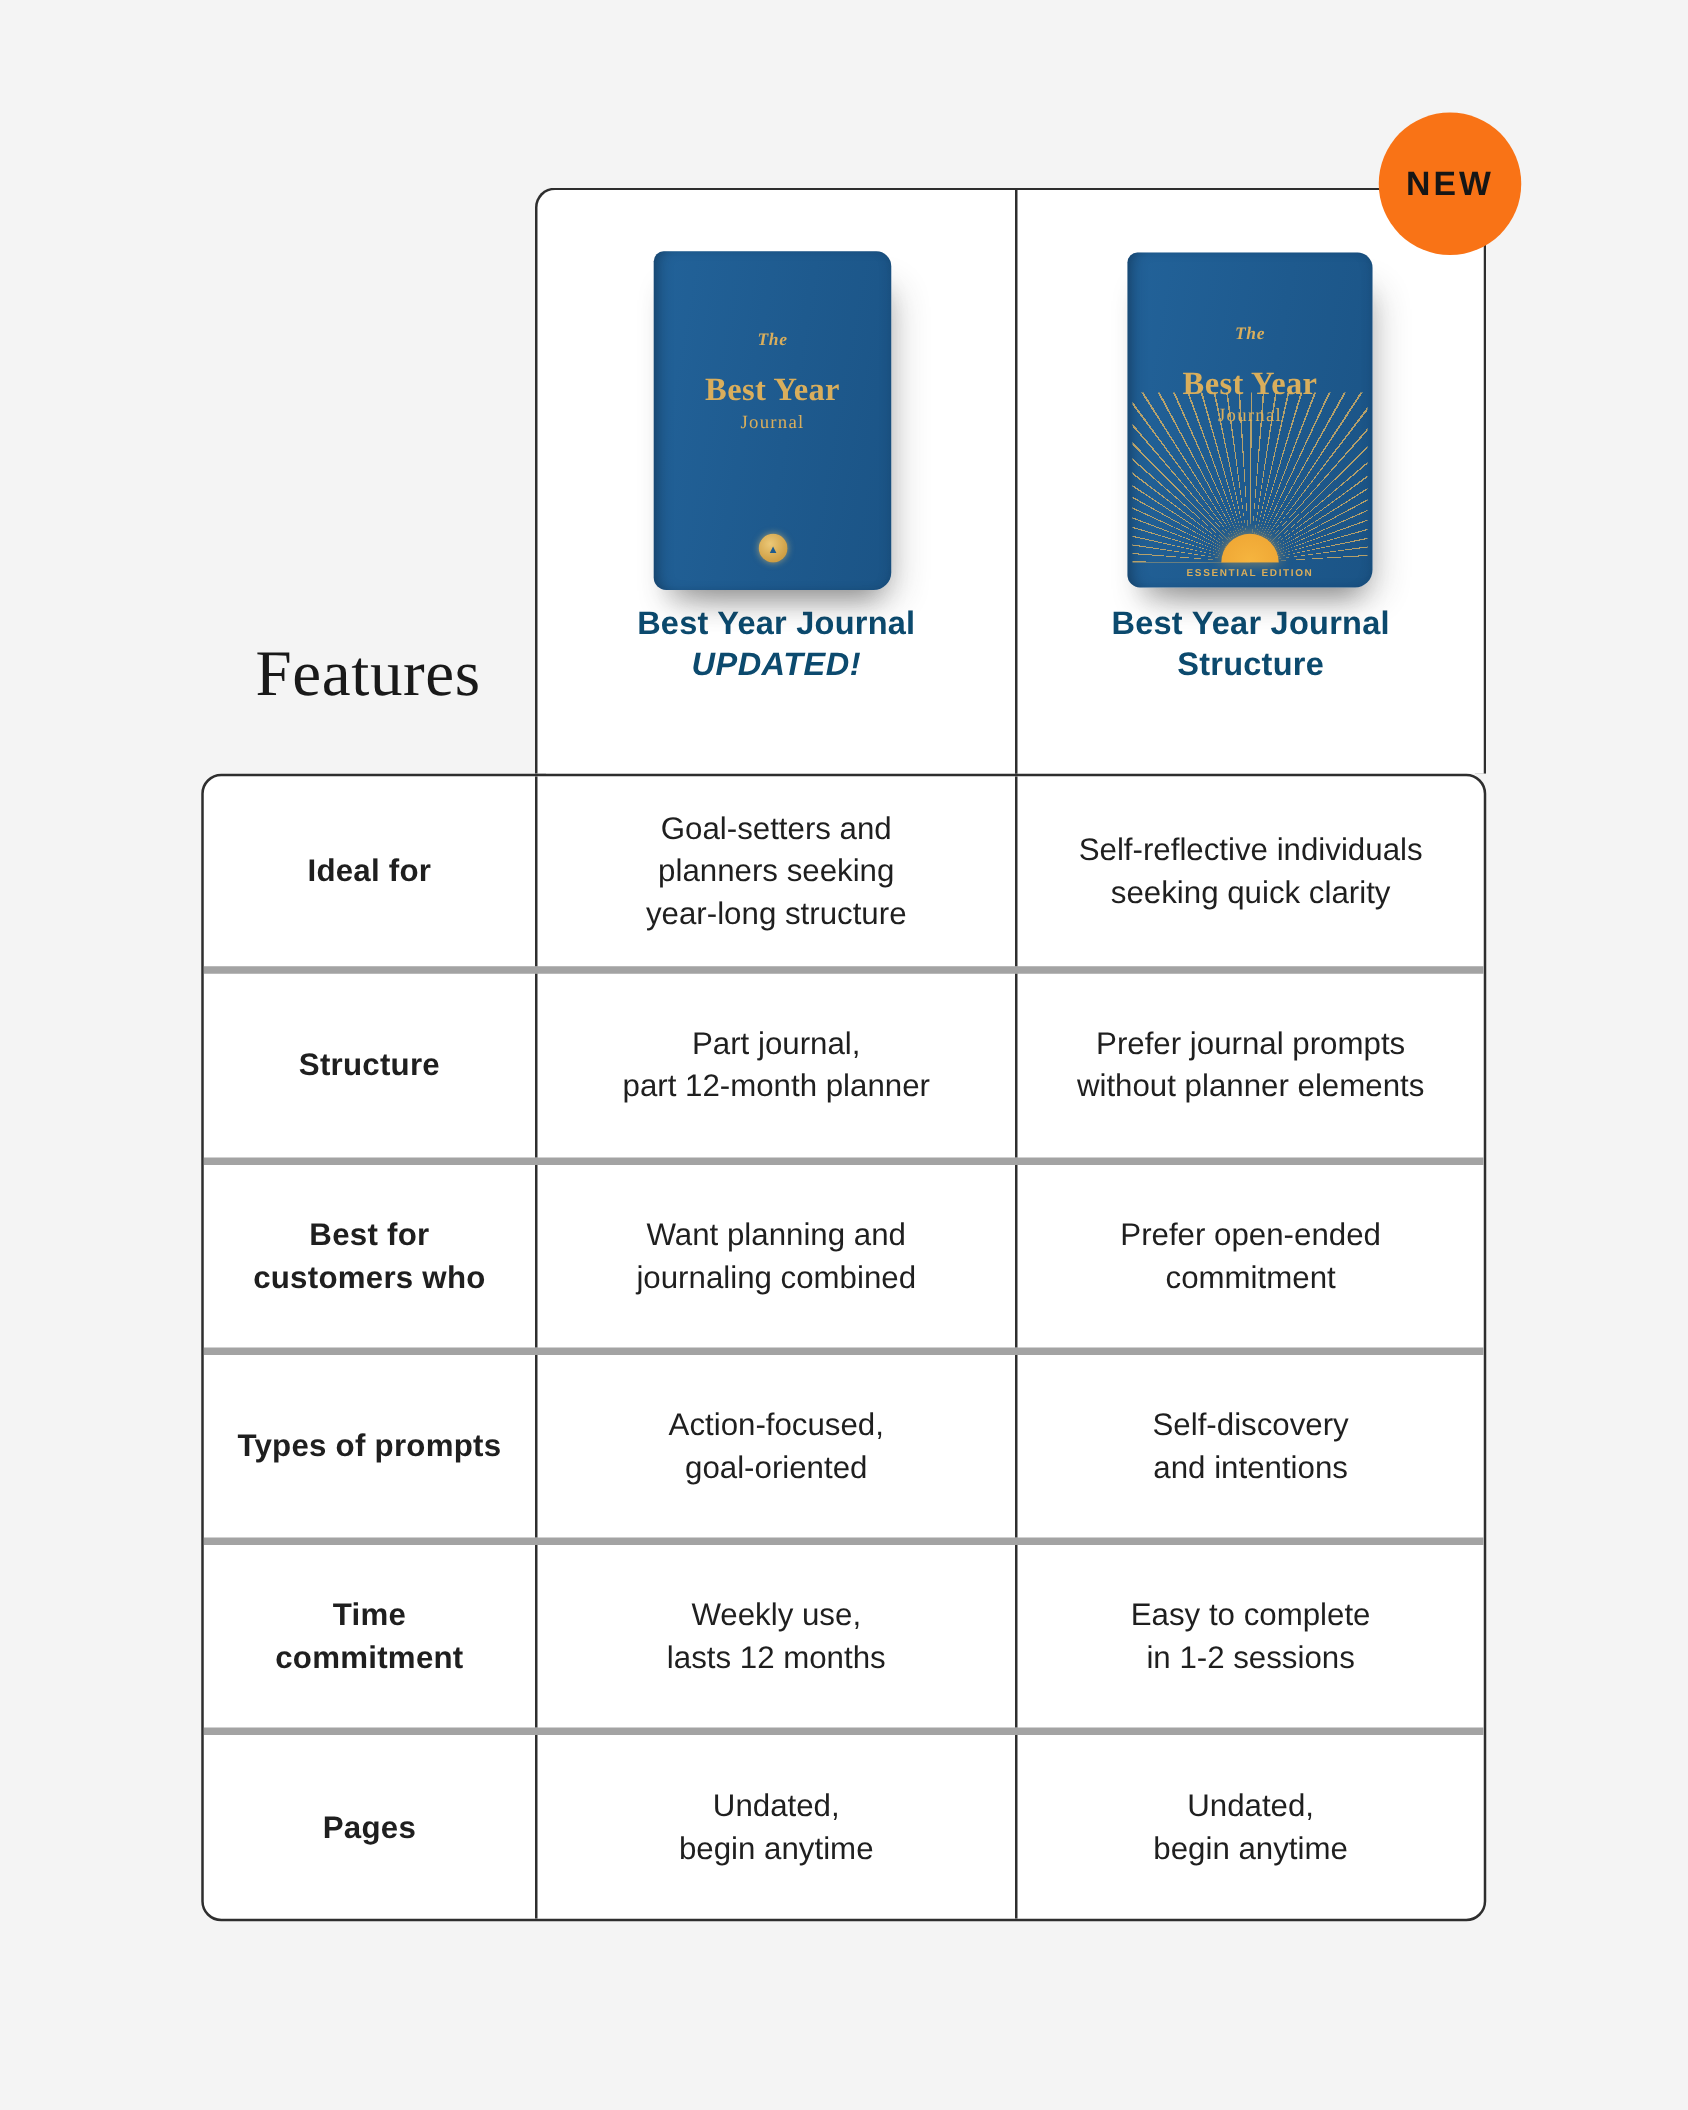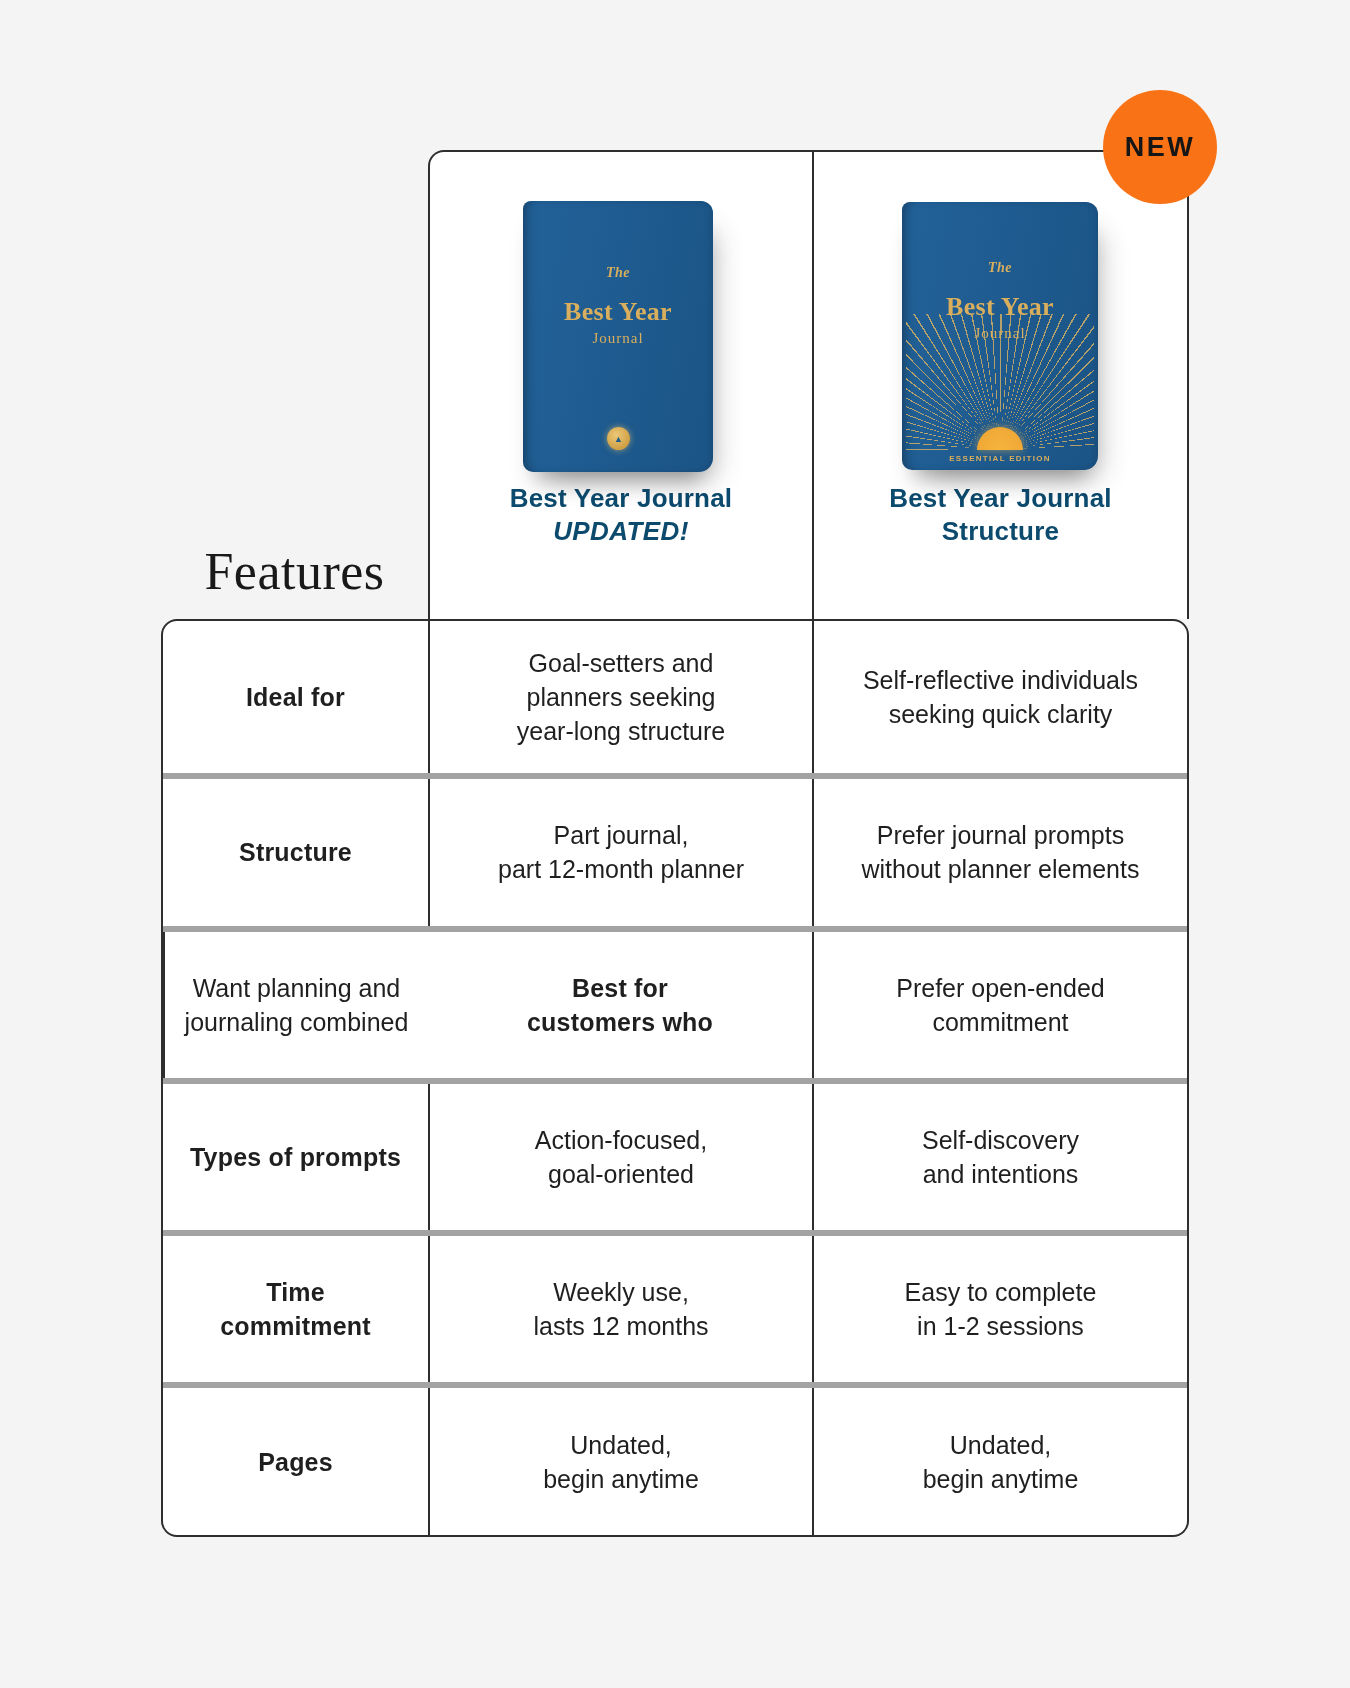--- a/index.html
+++ b/index.html
@@ -126,21 +126,20 @@
     position: absolute;
     left: 161px; top: 514px;
     width: 267px;
     text-align: center;
     font-family: "Liberation Serif", serif;
     font-weight: 400;
     font-size: 52px;
     line-height: 1;
     color: #191919;
     letter-spacing: 0.5px;
-    margin-top: 32px;
   }
 
   
   .ftable {
     position: absolute;
     left: 161px; top: 619px;
     width: 1028px; height: 918px;
     background: #ffffff;
     border: 2px solid #2e2e2e;
     border-radius: 16px;
@@ -220,24 +219,24 @@
 seeking quick clarity</div>
     </div>
     <div class="frow">
       <div class="cell label">Structure</div>
       <div class="cell val">Part journal,
 part 12-month planner</div>
       <div class="cell val">Prefer journal prompts
 without planner elements</div>
     </div>
     <div class="frow">
+      <div class="cell label">Best for
+customers who</div>
       <div class="cell val">Want planning and
 journaling combined</div>
-      <div class="cell label">Best for
-customers who</div>
       <div class="cell val">Prefer open-ended
 commitment</div>
     </div>
     <div class="frow">
       <div class="cell label">Types of prompts</div>
       <div class="cell val">Action-focused,
 goal-oriented</div>
       <div class="cell val">Self-discovery
 and intentions</div>
     </div>

